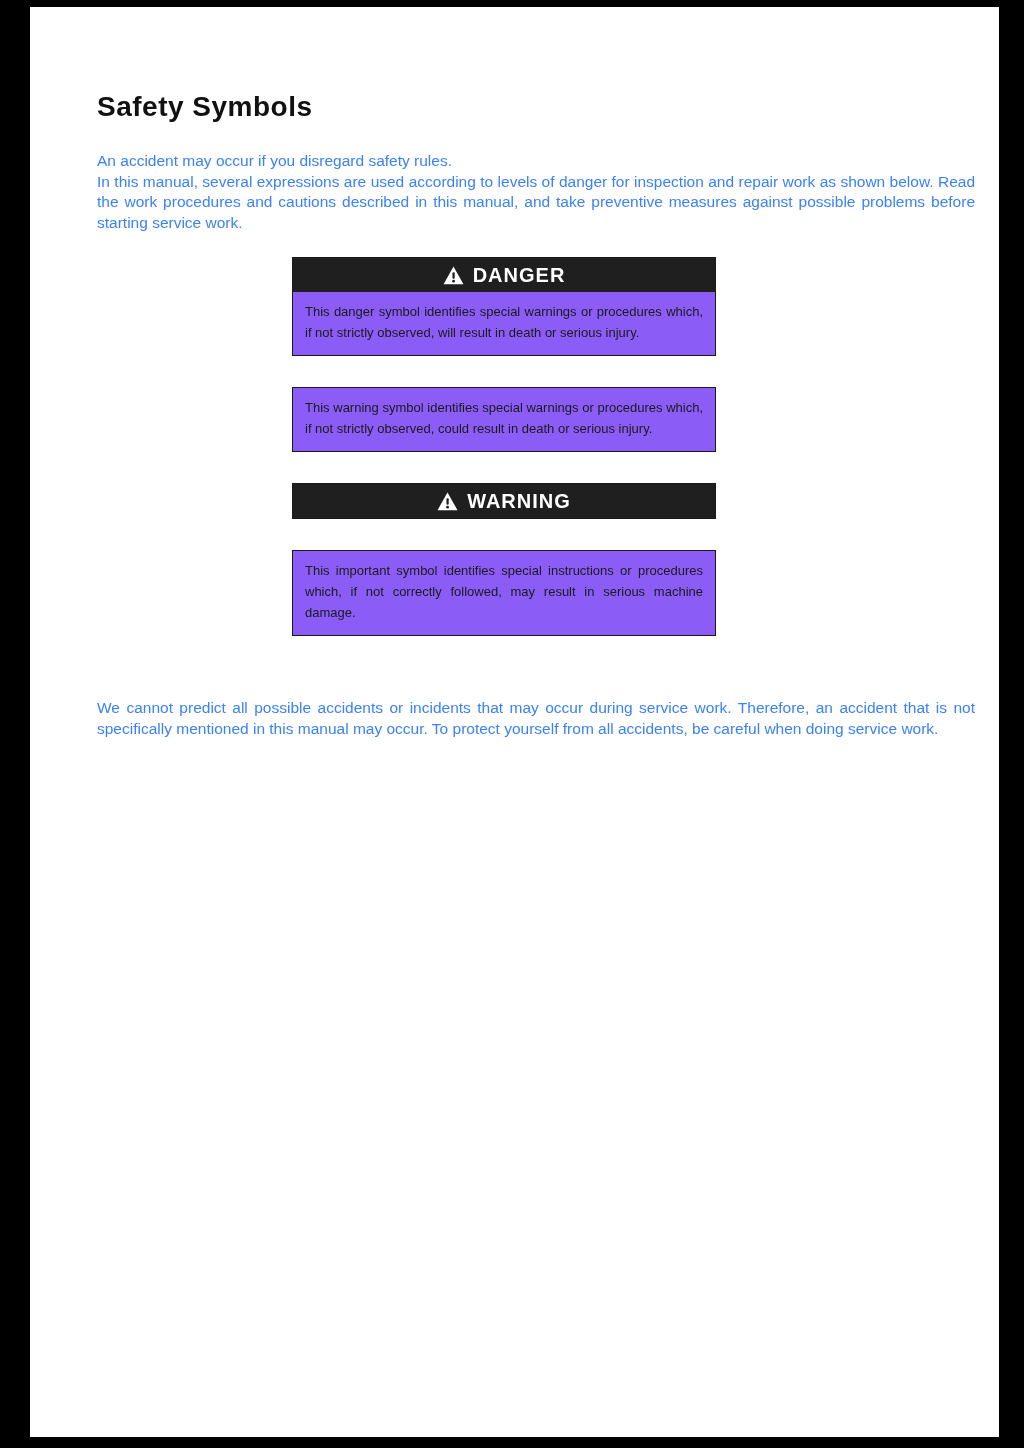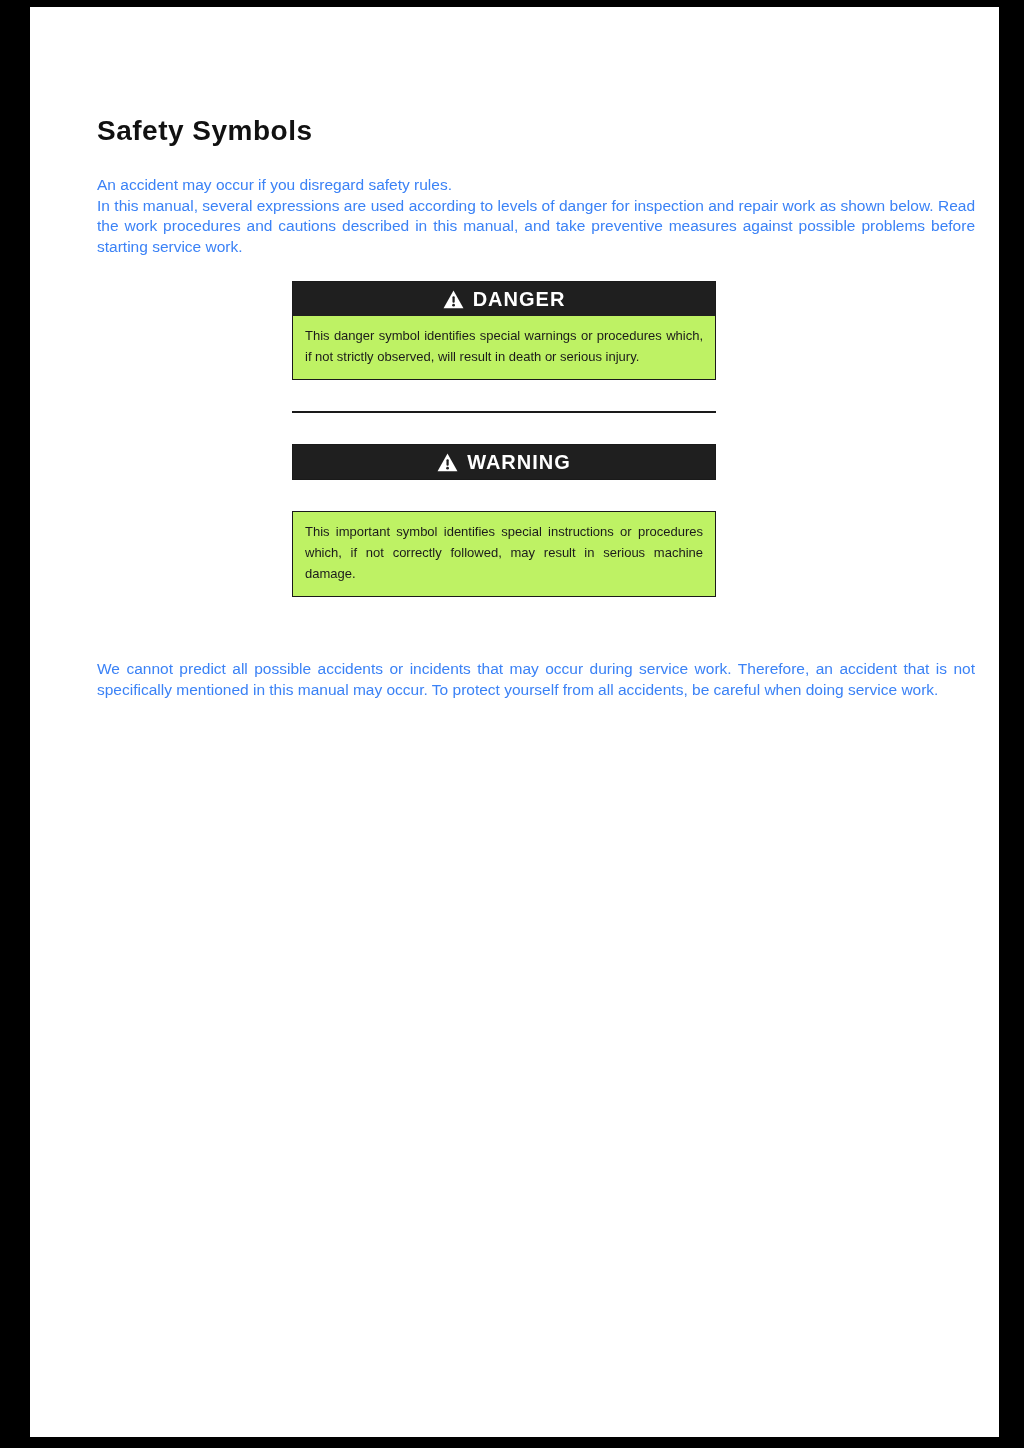--- a/index.html
+++ b/index.html
@@ -17,21 +17,21 @@
   .page {
     position: absolute;
     top: 7px;
     left: 30px;
     right: 25px;
     bottom: 11px;
     background: #ffffff;
     color: #1a1a1a;
   }
   .content {
-    padding: 108px 24px 0 67px;
+    padding: 84px 24px 0 67px;
   }
   .doc-title {
     font-size: 28px;
     font-weight: bold;
     letter-spacing: 0.5px;
     margin: 0 0 28px 0;
     color: #111;
   }
   .para {
     font-size: 15.5px;
@@ -39,21 +39,21 @@
     text-align: justify;
     color: #3b82f6;
     margin: 0;
   }
   .boxes {
     width: 424px;
     margin: 24px 0 0 195px;
   }
   .safety-box {
     border: 1.5px solid #1a1a1a;
-    background: #bef264;
+    background: #8b5cf6;
     margin-bottom: 31px;
   }
   .safety-box .head {
     background: #1f1f1f;
     color: #ffffff;
     height: 34px;
     display: flex;
     align-items: center;
     justify-content: center;
     gap: 9px;
@@ -104,20 +104,21 @@
               <rect x="10.8" y="7.2" width="2.6" height="7.6" rx="1.1" fill="#1f1f1f"></rect>
               <circle cx="12.1" cy="17.6" r="1.6" fill="#1f1f1f"></circle>
             </svg>
           </span>
           <span>DANGER</span>
         </div>
         <div class="body">This danger symbol identifies special warnings or procedures which, if not strictly observed, will result in death or serious injury.</div>
       </div>
 
       <div class="safety-box">
+        <div class="body">This warning symbol identifies special warnings or procedures which, if not strictly observed, could result in death or serious injury.</div>
       </div>
 
       <div class="safety-box">
         <div class="head">
           <span class="tri-icon">
             <svg viewBox="0 0 24 22" width="21" height="19">
               <path d="M12 0.5 L23.5 21 H0.5 Z" fill="#ffffff"></path>
               <rect x="10.8" y="7.2" width="2.6" height="7.6" rx="1.1" fill="#1f1f1f"></rect>
               <circle cx="12.1" cy="17.6" r="1.6" fill="#1f1f1f"></circle>
             </svg>

